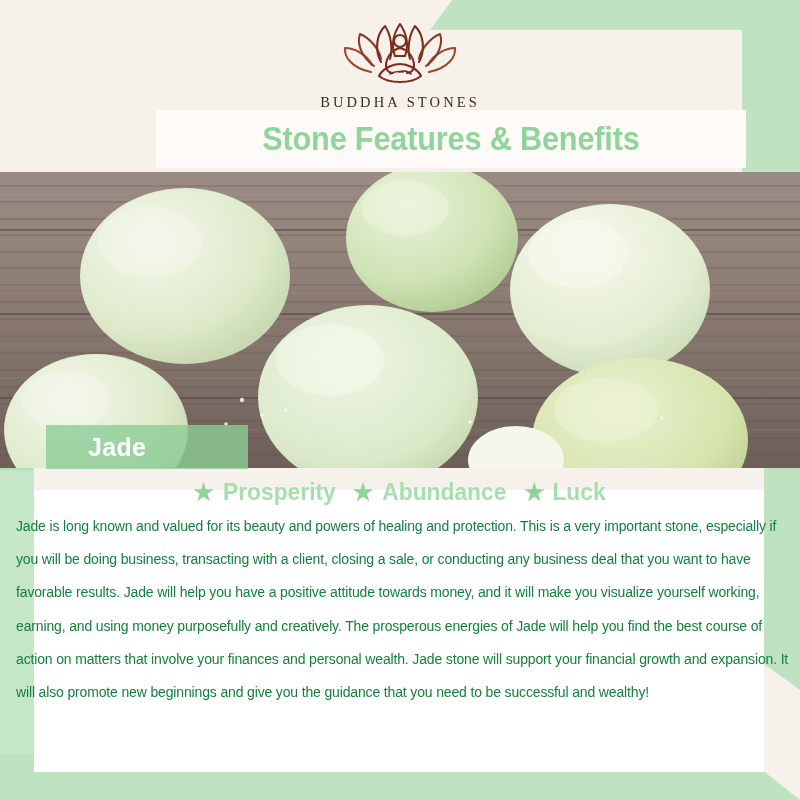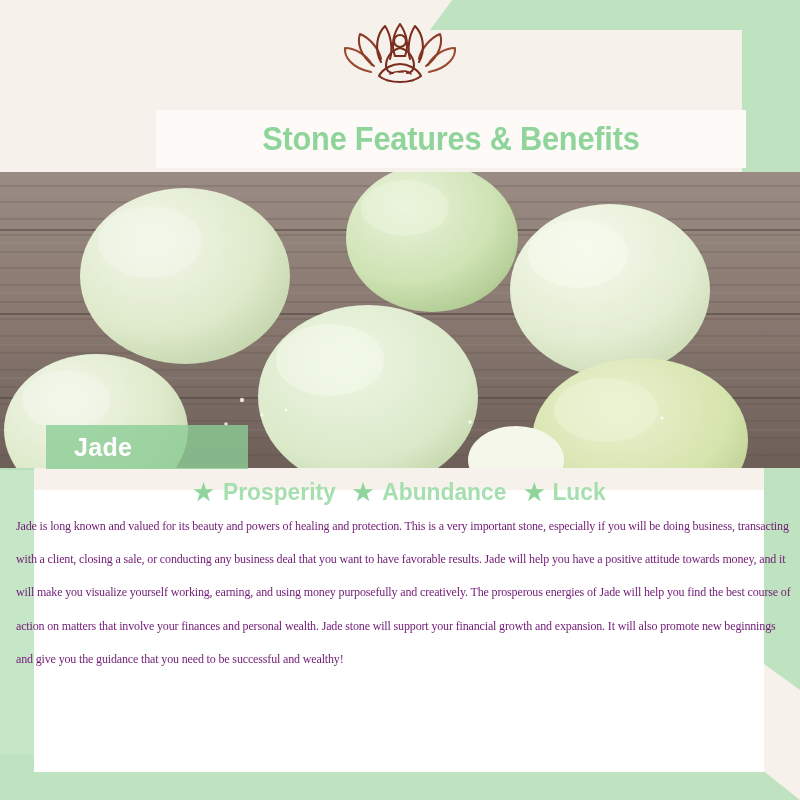--- a/index.html
+++ b/index.html
@@ -79,21 +79,21 @@
   #jade-band {
     position:absolute; top:425px; left:46px; width:202px; height:44px;
     background:rgba(140,205,150,0.80);
     z-index:4;
     display:flex; align-items:center;
   }
   #jade-label {
     color:#ffffff;
     font-size:25px;
     font-weight:bold;
-    padding-left:28px;
+    padding-left:42px;
     letter-spacing:0.3px;
   }
 
   
   #content {
     position:absolute; top:468px; left:0; width:800px; height:332px;
     z-index:3;
   }
   #content-bg-top {
     position:absolute; top:0; left:34px; width:730px; height:22px;
@@ -113,27 +113,26 @@
   .benefit {
     display:flex; align-items:center; gap:6px;
     font-size:24px; font-weight:bold; color:#a6dfae;
     white-space:nowrap;
   }
   .benefit .star { font-size:23px; line-height:1; color:#8fd49a; }
   .benefit .btext { transform:scaleX(0.95); }
 
   #body-text {
     position:absolute; top:42px; left:16px; width:775px;
-    font-size:12px;
+    font-size:14px;
     line-height:33.2px;
-    color:#701a75;
+    color:#15803d;
     font-weight:500;
     letter-spacing:-0.15px;
     z-index:4;
-    font-family:Liberation Serif, serif;
   }
 </style>
 </head>
 <body>
 
 <div class="deco" id="deco-top-right"></div>
 <div class="deco" id="deco-right"></div>
 <div class="deco" id="deco-left"></div>
 <div class="deco" id="deco-left-lower"></div>
 <div class="deco" id="deco-bottom"></div>
@@ -157,20 +156,21 @@
       <circle cx="59" cy="23" r="6" stroke="#7b2d1e"></circle>
 
       <path d="M59 30 C50 32 45 40 45 48 C45 52 48 55 52 55" stroke="#7b2d1e"></path>
       <path d="M59 30 C68 32 73 40 73 48 C73 52 70 55 66 55" stroke="#7b2d1e"></path>
 
       <path d="M38 58 C42 50 52 46 59 46 C66 46 76 50 80 58 C74 63 65 64 59 64 C53 64 44 63 38 58Z" stroke="#7b2d1e"></path>
       <path d="M49 56 C54 53 58 53 62 54" stroke="#7b2d1e" stroke-width="1.6"></path>
       <path d="M58 54 C62 52 67 53 70 56" stroke="#7b2d1e" stroke-width="1.6"></path>
     </svg>
   </span>
+  <span id="brand-wordmark">BUDDHA STONES</span>
 </div>
 
 <div id="title-panel">
   <span id="page-title">Stone Features &amp; Benefits</span>
 </div>
 
 <div id="stone-photo">
   <svg viewBox="0 0 800 296" preserveAspectRatio="none" aria-hidden="true">
     <defs>
       <linearGradient id="woodg" x1="0" y1="0" x2="0" y2="1">

